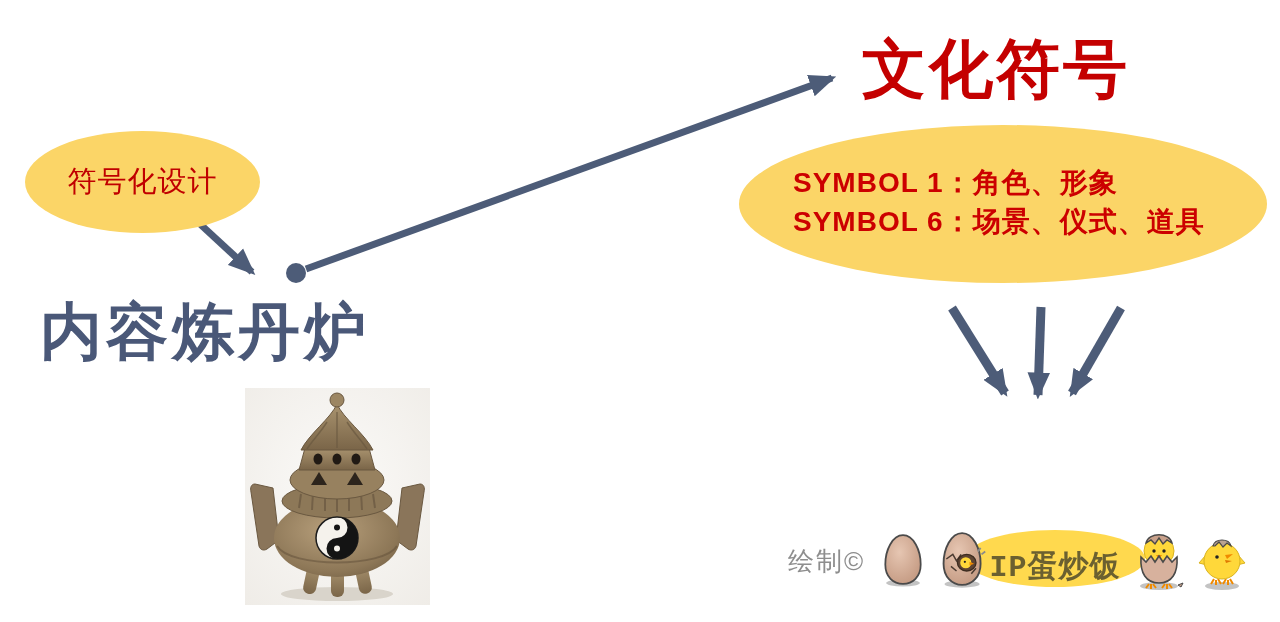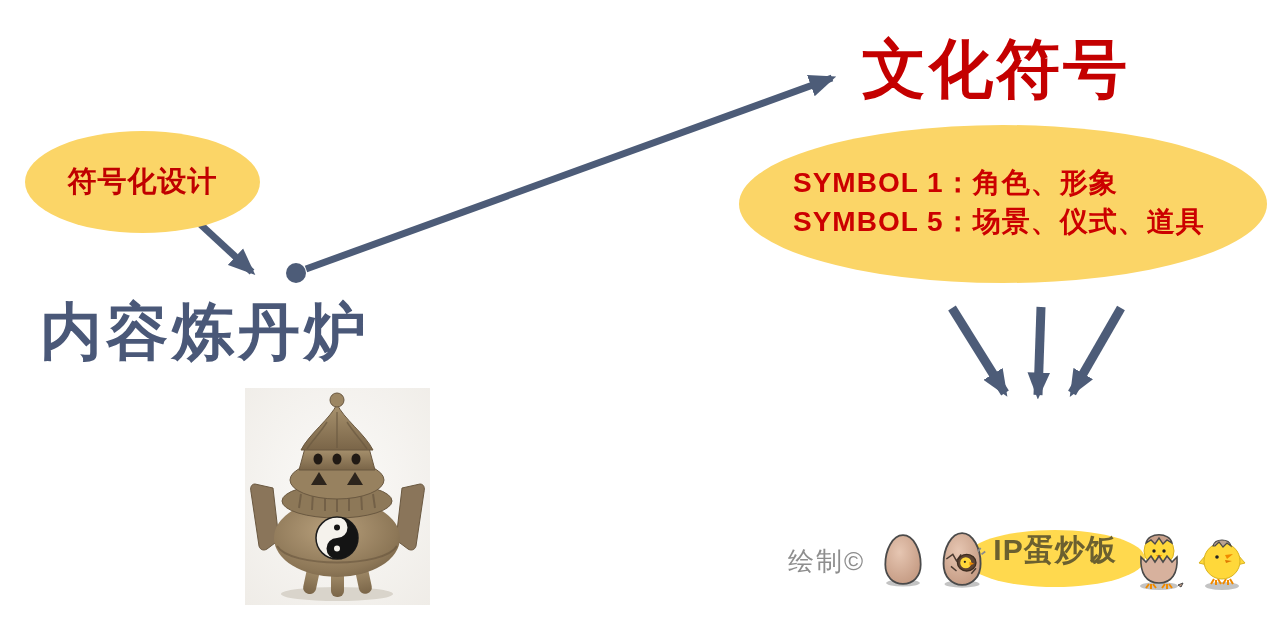--- a/index.html
+++ b/index.html
@@ -26,36 +26,37 @@
   .main-label{
     left:40px;top:290px;font-size:62px;font-weight:bold;letter-spacing:4px;
     color:var(--label_slate);white-space:nowrap;
   }
   .bubble{
     background:var(--bubble_yellow);border-radius:50%;
   }
   .bubble-design{left:25px;top:131px;width:235px;height:102px;
     display:flex;align-items:center;justify-content:center;}
   .bubble-design span{
-    font-size:29px;font-weight:bold;color:var(--bubble_red);letter-spacing:1px;}
+    font-size:29px;font-weight:normal;color:var(--bubble_red);letter-spacing:1px;}
   .bubble-symbol{left:739px;top:125px;width:528px;height:158px;}
   .symbol-lines{
     left:793px;top:163px;font-size:28px;font-weight:bold;line-height:39px;
     color:var(--symbol_red);white-space:nowrap;letter-spacing:1px;
   }
   .connector-layer{left:0;top:0;width:1280px;height:622px;pointer-events:none;}
   .furnace{left:245px;top:388px;width:185px;height:217px;}
   .credit{
     left:788px;top:544px;font-size:26px;font-weight:400;
     color:var(--credit_gray);letter-spacing:2px;white-space:nowrap;
   }
   .logo-ellipse{
     left:965px;top:530px;width:180px;height:57px;border-radius:50%;
-    background:var(--logo_yellow);display:flex;align-items:flex-start;justify-content:center;
+    background:var(--logo_yellow);display:flex;align-items:flex-end;justify-content:center;
     z-index:1;
+    font-family:Liberation Mono, monospace;
   }
   .logo-ellipse span{
     font-size:30px;font-weight:bold;color:var(--logo_brown);letter-spacing:1px;}
   .mascot{z-index:2;}
   .egg1{left:880px;top:529px;width:46px;height:62px;}
   .egg2{left:938px;top:527px;width:50px;height:64px;}
   .chick-shell{left:1134px;top:523px;width:50px;height:68px;}
   .chick{left:1198px;top:527px;width:48px;height:64px;}
 </style>
 </head>
@@ -81,21 +82,21 @@
 
   <div class="abs bubble bubble-design">
     <span>符号化设计</span>
   </div>
 
   <div class="abs main-label">内容炼丹炉</div>
 
   <div class="abs bubble bubble-symbol"></div>
   <div class="abs symbol-lines">
     <div>SYMBOL 1：角色、形象</div>
-    <div>SYMBOL 5：场景、仪式、道具</div>
+    <div>SYMBOL 6：场景、仪式、道具</div>
   </div>
 
   <svg class="abs furnace" viewBox="0 0 185 217" xmlns="http://www.w3.org/2000/svg">
     <defs>
       <radialGradient id="photoBg" cx="50%" cy="45%" r="75%">
         <stop offset="0%" stop-color="#fbfaf8"></stop>
         <stop offset="100%" stop-color="#efece7"></stop>
       </radialGradient>
       <radialGradient id="bronze" cx="45%" cy="40%" r="75%">
         <stop offset="0%" stop-color="#b8a07c"></stop>

